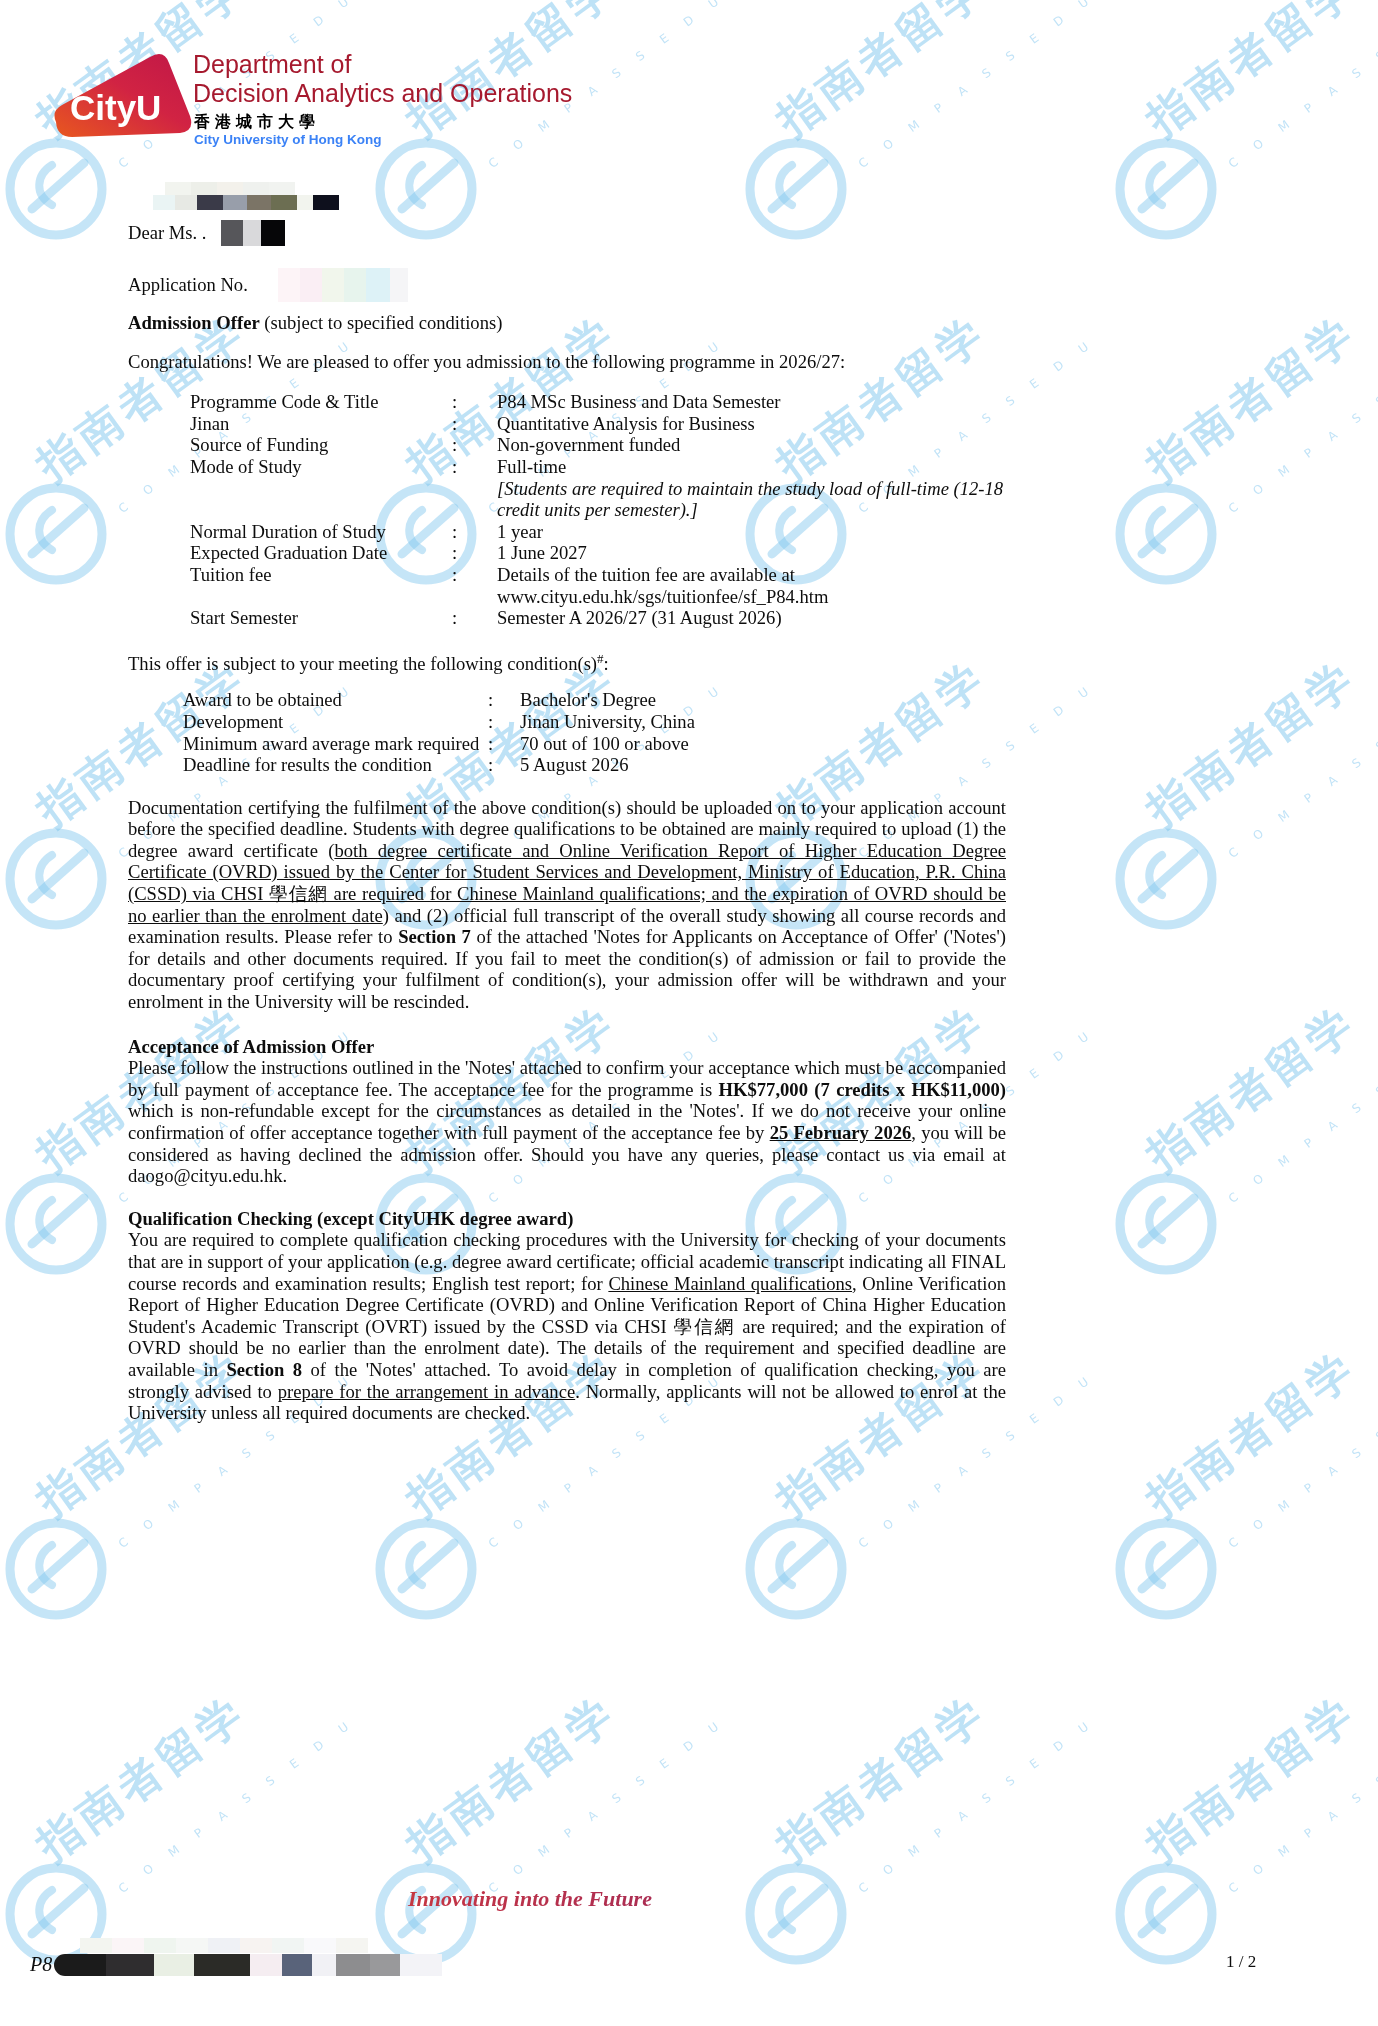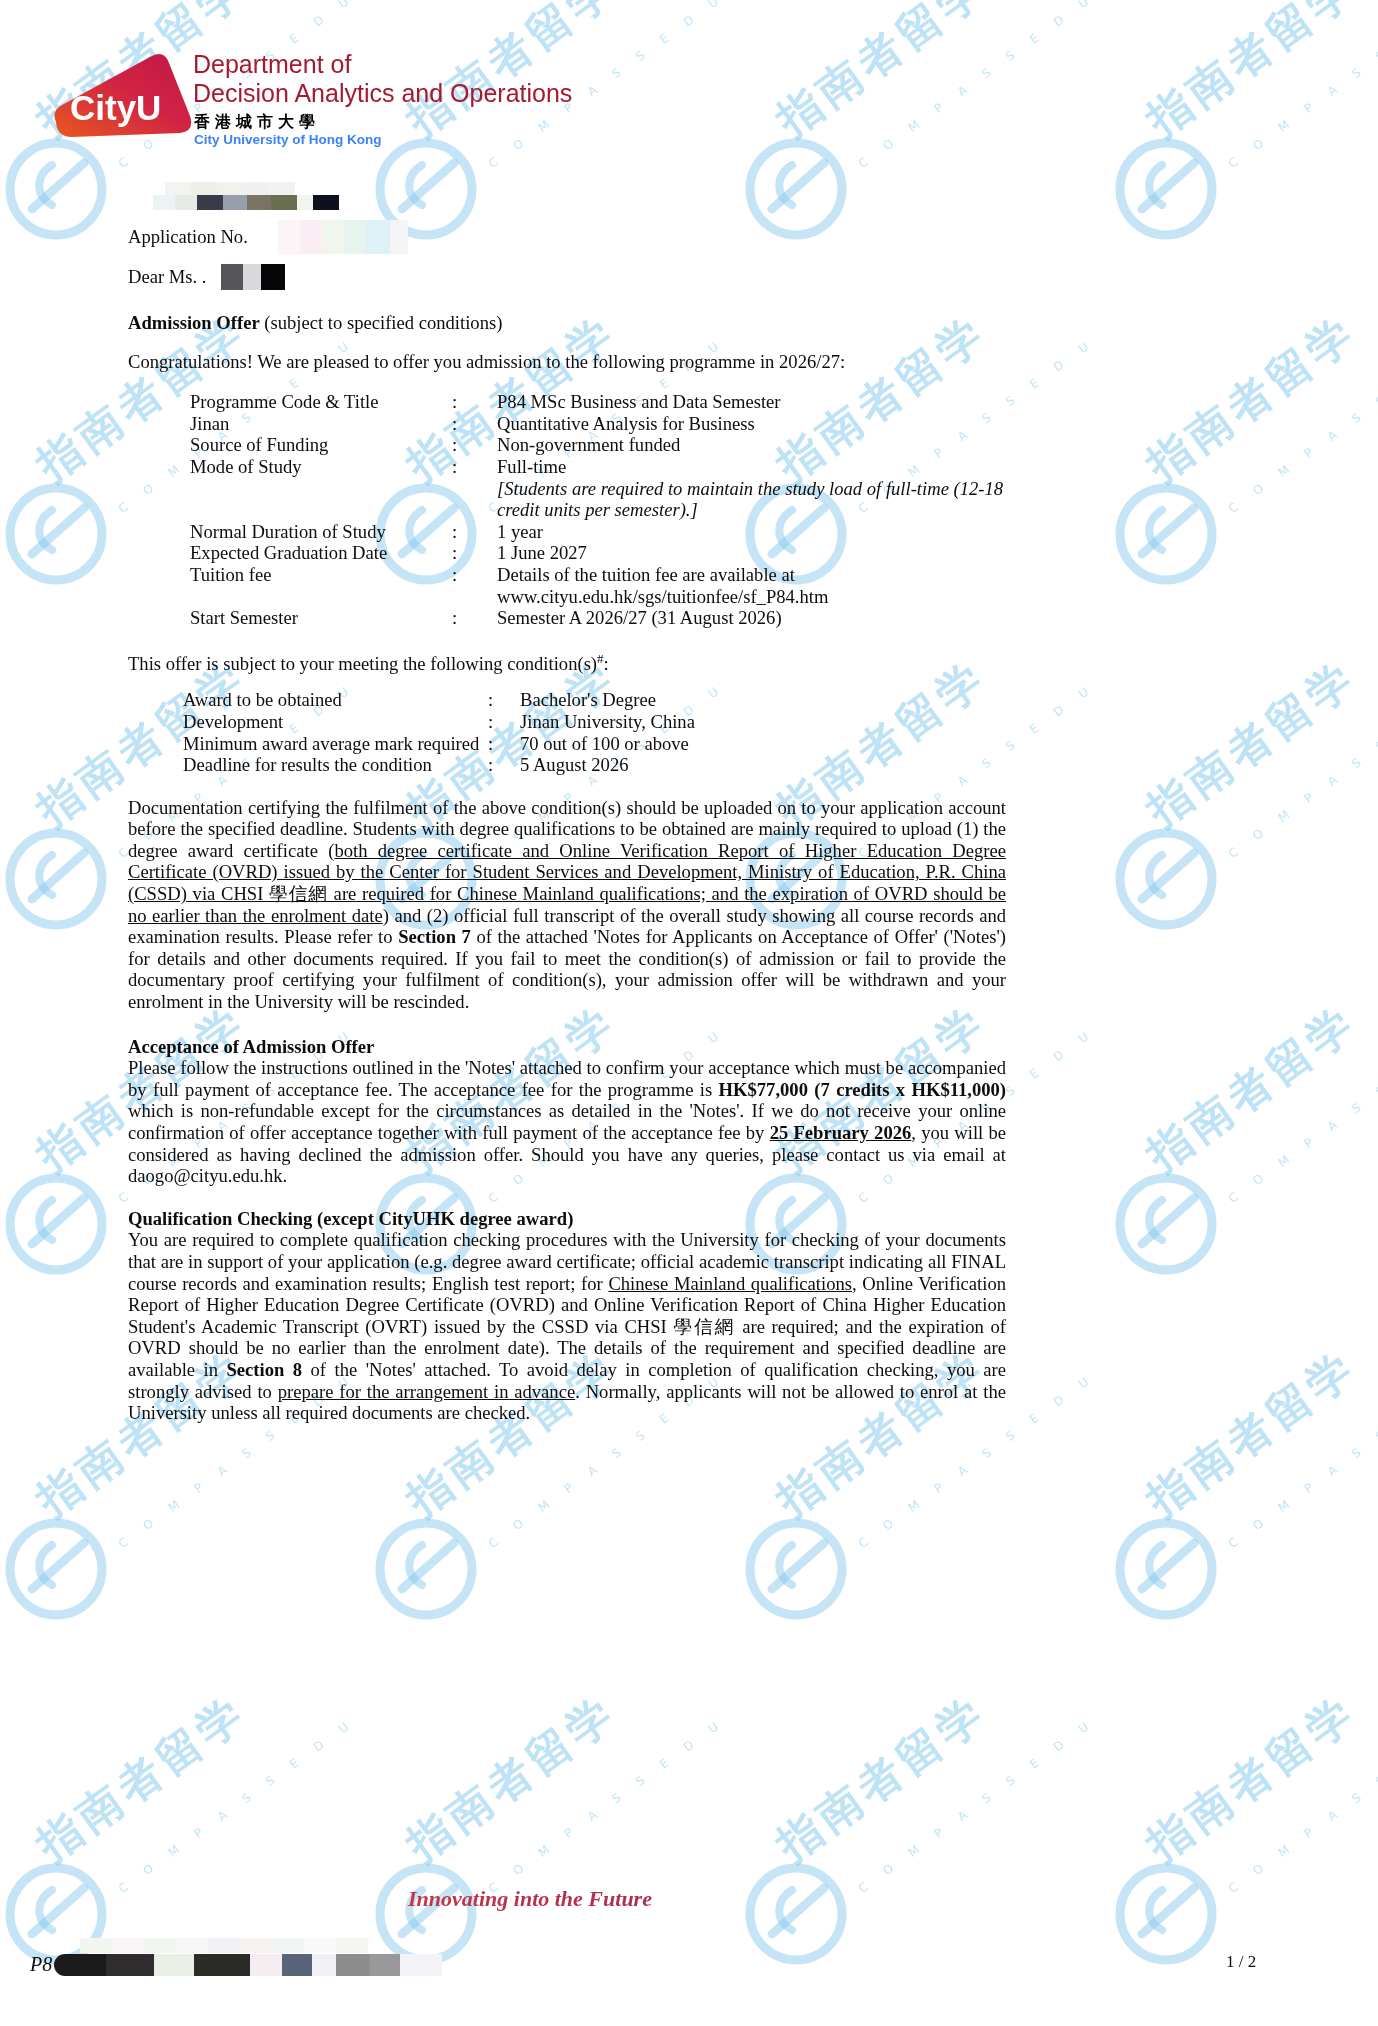--- a/index.html
+++ b/index.html
@@ -358,38 +358,38 @@
         <div style="width:22px;height:15px;background:#e7e9e4;"></div>
         <div style="width:26px;height:15px;background:#3a3a48;"></div>
         <div style="width:24px;height:15px;background:#989eaa;"></div>
         <div style="width:24px;height:15px;background:#7b7466;"></div>
         <div style="width:26px;height:15px;background:#6c6e52;"></div>
         <div style="width:16px;height:15px;background:#f2f4ee;"></div>
         <div style="width:26px;height:15px;background:#0e101d;"></div>
       </div>
     </div>
 
+    <div class="trow" style="margin-bottom:22px;align-items:center;">
+      <span>Dear Ms. .</span>
+      <span class="mosaic" style="margin-left:14px;">
+        <div style="width:22px;height:26px;background:#56565a;"></div>
+        <div style="width:18px;height:26px;background:#d9d9db;"></div>
+        <div style="width:24px;height:26px;background:#060608;"></div>
+      </span>
+    </div>
+
     <div class="trow" style="margin-bottom:10px;align-items:center;">
       <span>Application No.</span>
       <span class="mosaic" style="margin-left:30px;">
         <div style="width:22px;height:34px;background:#fdf4f7;"></div>
         <div style="width:22px;height:34px;background:#faeef4;"></div>
         <div style="width:22px;height:34px;background:#f1f6ec;"></div>
         <div style="width:22px;height:34px;background:#e7f4ed;"></div>
         <div style="width:24px;height:34px;background:#ddf2f7;"></div>
         <div style="width:18px;height:34px;background:#f5f5f7;"></div>
-      </span>
-    </div>
-
-    <div class="trow" style="margin-bottom:22px;align-items:center;">
-      <span>Dear Ms. .</span>
-      <span class="mosaic" style="margin-left:14px;">
-        <div style="width:22px;height:26px;background:#56565a;"></div>
-        <div style="width:18px;height:26px;background:#d9d9db;"></div>
-        <div style="width:24px;height:26px;background:#060608;"></div>
       </span>
     </div>
 
     <div class="para" style="margin-bottom:17px;"><span class="seg-b">Admission Offer</span><span> (subject to specified conditions)</span></div>
 
     <div class="para" style="margin-bottom:19px;">Congratulations! We are pleased to offer you admission to the following programme in 2026/27:</div>
 
     <div style="margin-left:62px;margin-bottom:24px;">
       <div class="trow">
         <span class="pt-label">Programme Code &amp; Title</span>

